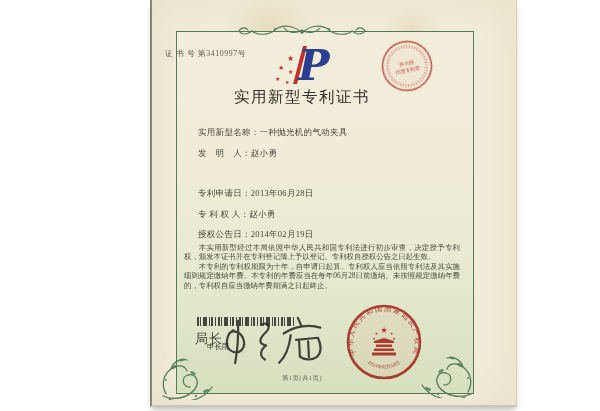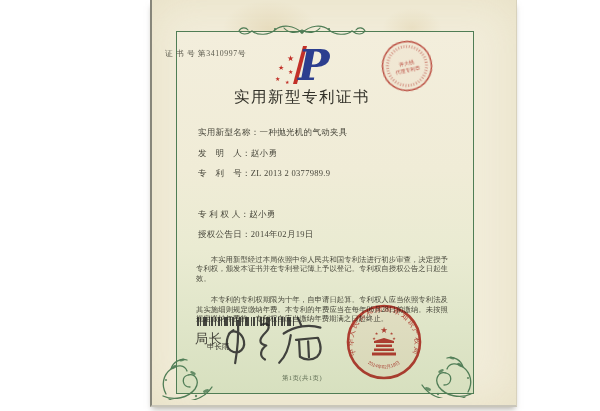--- a/index.html
+++ b/index.html
@@ -30,21 +30,21 @@
   .fl-right{left:264px;top:342px;transform:scaleX(-1);}
 
   
   .certno{position:absolute;left:13px;top:48px;font-size:7.8px;letter-spacing:.6px;color:#5a594c;}
   .logo{position:absolute;left:118px;top:44px;width:64px;height:42px;}
   .doc-title{position:absolute;left:2px;top:87px;width:296px;text-align:center;
              font-size:15.5px;font-weight:normal;letter-spacing:1.5px;color:#33322a;}
   .field{position:absolute;left:46px;font-size:8.5px;color:#46453a;letter-spacing:.3px;white-space:pre;}
   .f0{top:127px}.f1{top:148px}.f2{top:168px}.f3{top:188px}.f4{top:209px}.f5{top:229px}
   .paras{position:absolute;left:32px;top:243px;width:276px;color:#4a4a3e;}
-  .paras p{margin:12px;font-size:7.4px;line-height:9.4px;text-align:justify;text-indent:2em;}
+  .paras p{margin:0;font-size:7.4px;line-height:9.4px;text-align:justify;text-indent:2em;}
 
   .barcode{position:absolute;left:45px;top:317px;width:97px;height:9px;opacity:.85;
     background:
       repeating-linear-gradient(90deg,#2b2b28 0 1px,transparent 1px 3px),
       repeating-linear-gradient(90deg,#2b2b28 0 2px,transparent 2px 7px);}
   .signer-title{position:absolute;left:43px;top:330px;font-size:13px;color:#44433a;letter-spacing:1px;}
   .signer-name{position:absolute;left:55px;top:342px;font-size:7.4px;color:#44433a;}
   .signature{position:absolute;left:66px;top:314px;width:115px;height:52px;}
   .seal{position:absolute;left:192px;top:302px;width:80px;height:80px;mix-blend-mode:multiply;opacity:.95;}
   .stamp{position:absolute;left:227px;top:38px;width:56px;height:56px;mix-blend-mode:multiply;opacity:.9;}
@@ -106,21 +106,21 @@
           <text x="28" y="26.5" font-size="5.2">许大桃</text>
           <text x="28" y="33.5" font-size="5">代理专利章</text>
         </g>
       </g>
     </svg>
 
     <div class="doc-title">实用新型专利证书</div>
 
     <div class="field f0">实用新型名称：一种抛光机的气动夹具</div>
     <div class="field f1">发　明　人：赵小勇</div>
-    <div class="field f2">专　利　号：ZL 2013 2 0377989.9</div>
+    <div class="field f3">专利申请日：2013年06月28日</div>
     <div class="field f4">专 利 权 人：赵小勇</div>
     <div class="field f5">授权公告日：2014年02月19日</div>
 
     <div class="paras">
       <p>本实用新型经过本局依照中华人民共和国专利法进行初步审查，决定授予专利权，颁发本证书并在专利登记簿上予以登记。专利权自授权公告之日起生效。</p>
       <p>本专利的专利权期限为十年，自申请日起算。专利权人应当依照专利法及其实施细则规定缴纳年费。本专利的年费应当在每年06月28日前缴纳。未按照规定缴纳年费的，专利权自应当缴纳年费期满之日起终止。</p>
     </div>
 
     <div class="barcode"></div>
 

